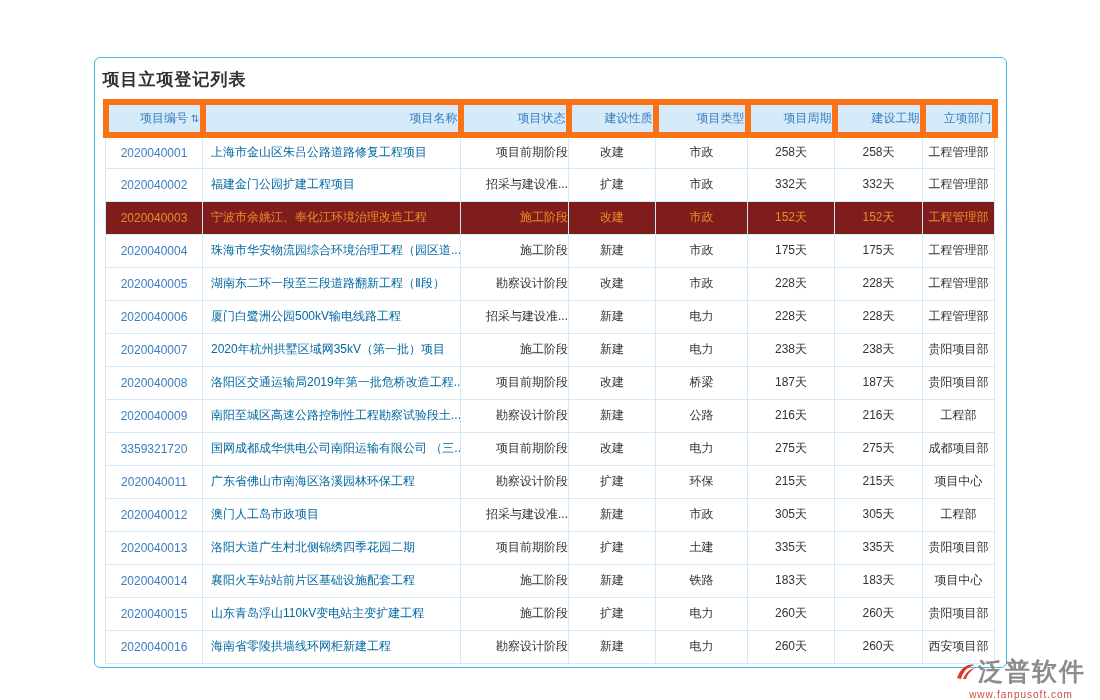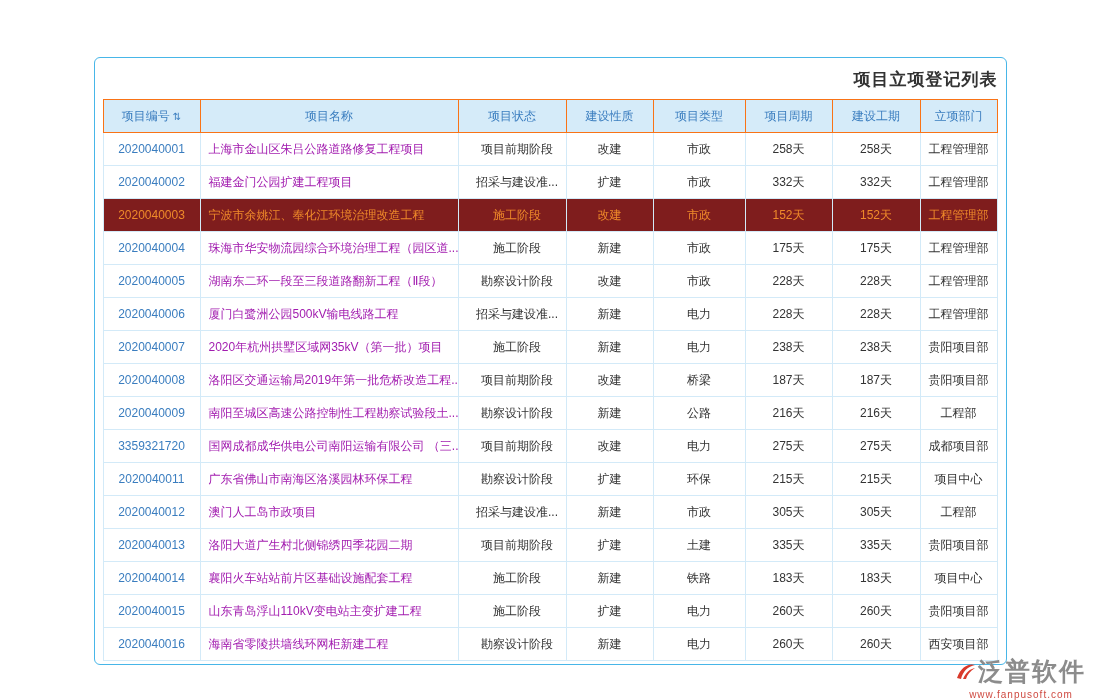--- a/index.html
+++ b/index.html
@@ -12,55 +12,55 @@
   }
   .panel {
     width: 913px;
     margin: 57px auto 0;
     background: #fff;
     border: 1px solid #47b6e8;
     border-radius: 6px;
     padding: 0 8px 3px;
   }
   .panel-title {
-    text-align: right;
+    text-align: left;
     font-size: 17px;
     font-weight: bold;
     color: #333;
     padding: 10px 0 8px;
     letter-spacing: 1px;
   }
   table {
     width: 100%;
     border-collapse: collapse;
     table-layout: fixed;
     font-size: 12px;
   }
   th {
     background: #d5ebf9;
     color: #3a7dbf;
     font-weight: normal;
     height: 33px;
-    border: 1px solid #f97316;
-    text-align: center;
+    border: 6px solid #f97316;
+    text-align: right;
     white-space: nowrap;
     overflow: hidden;
   }
   td {
     height: 33px;
     border: 1px solid #d3eaf8;
     color: #333;
     text-align: center;
     white-space: nowrap;
     overflow: hidden;
     background: #fff;
   }
   td.cell-code { color: #3a7dbf; cursor: pointer; margin-left: 24px; }
-  td.cell-name { color: #a21caf; text-align: left; padding-left: 8px; cursor: pointer; }
-  td.cell-status { text-align: center; padding-left: 10px; }
+  td.cell-name { color: #0369a1; text-align: left; padding-left: 8px; cursor: pointer; }
+  td.cell-status { text-align: right; padding-left: 10px; }
   tr.highlight td {
     background: #7f1d1d;
     color: #ef8a2a;
   }
   tr.highlight td.cell-code, tr.highlight td.cell-name { color: #ef8a2a; }
   .sort-icon {
     font-size: 10px;
     margin-left: 3px;
     color: #3a7dbf;
     cursor: pointer;

